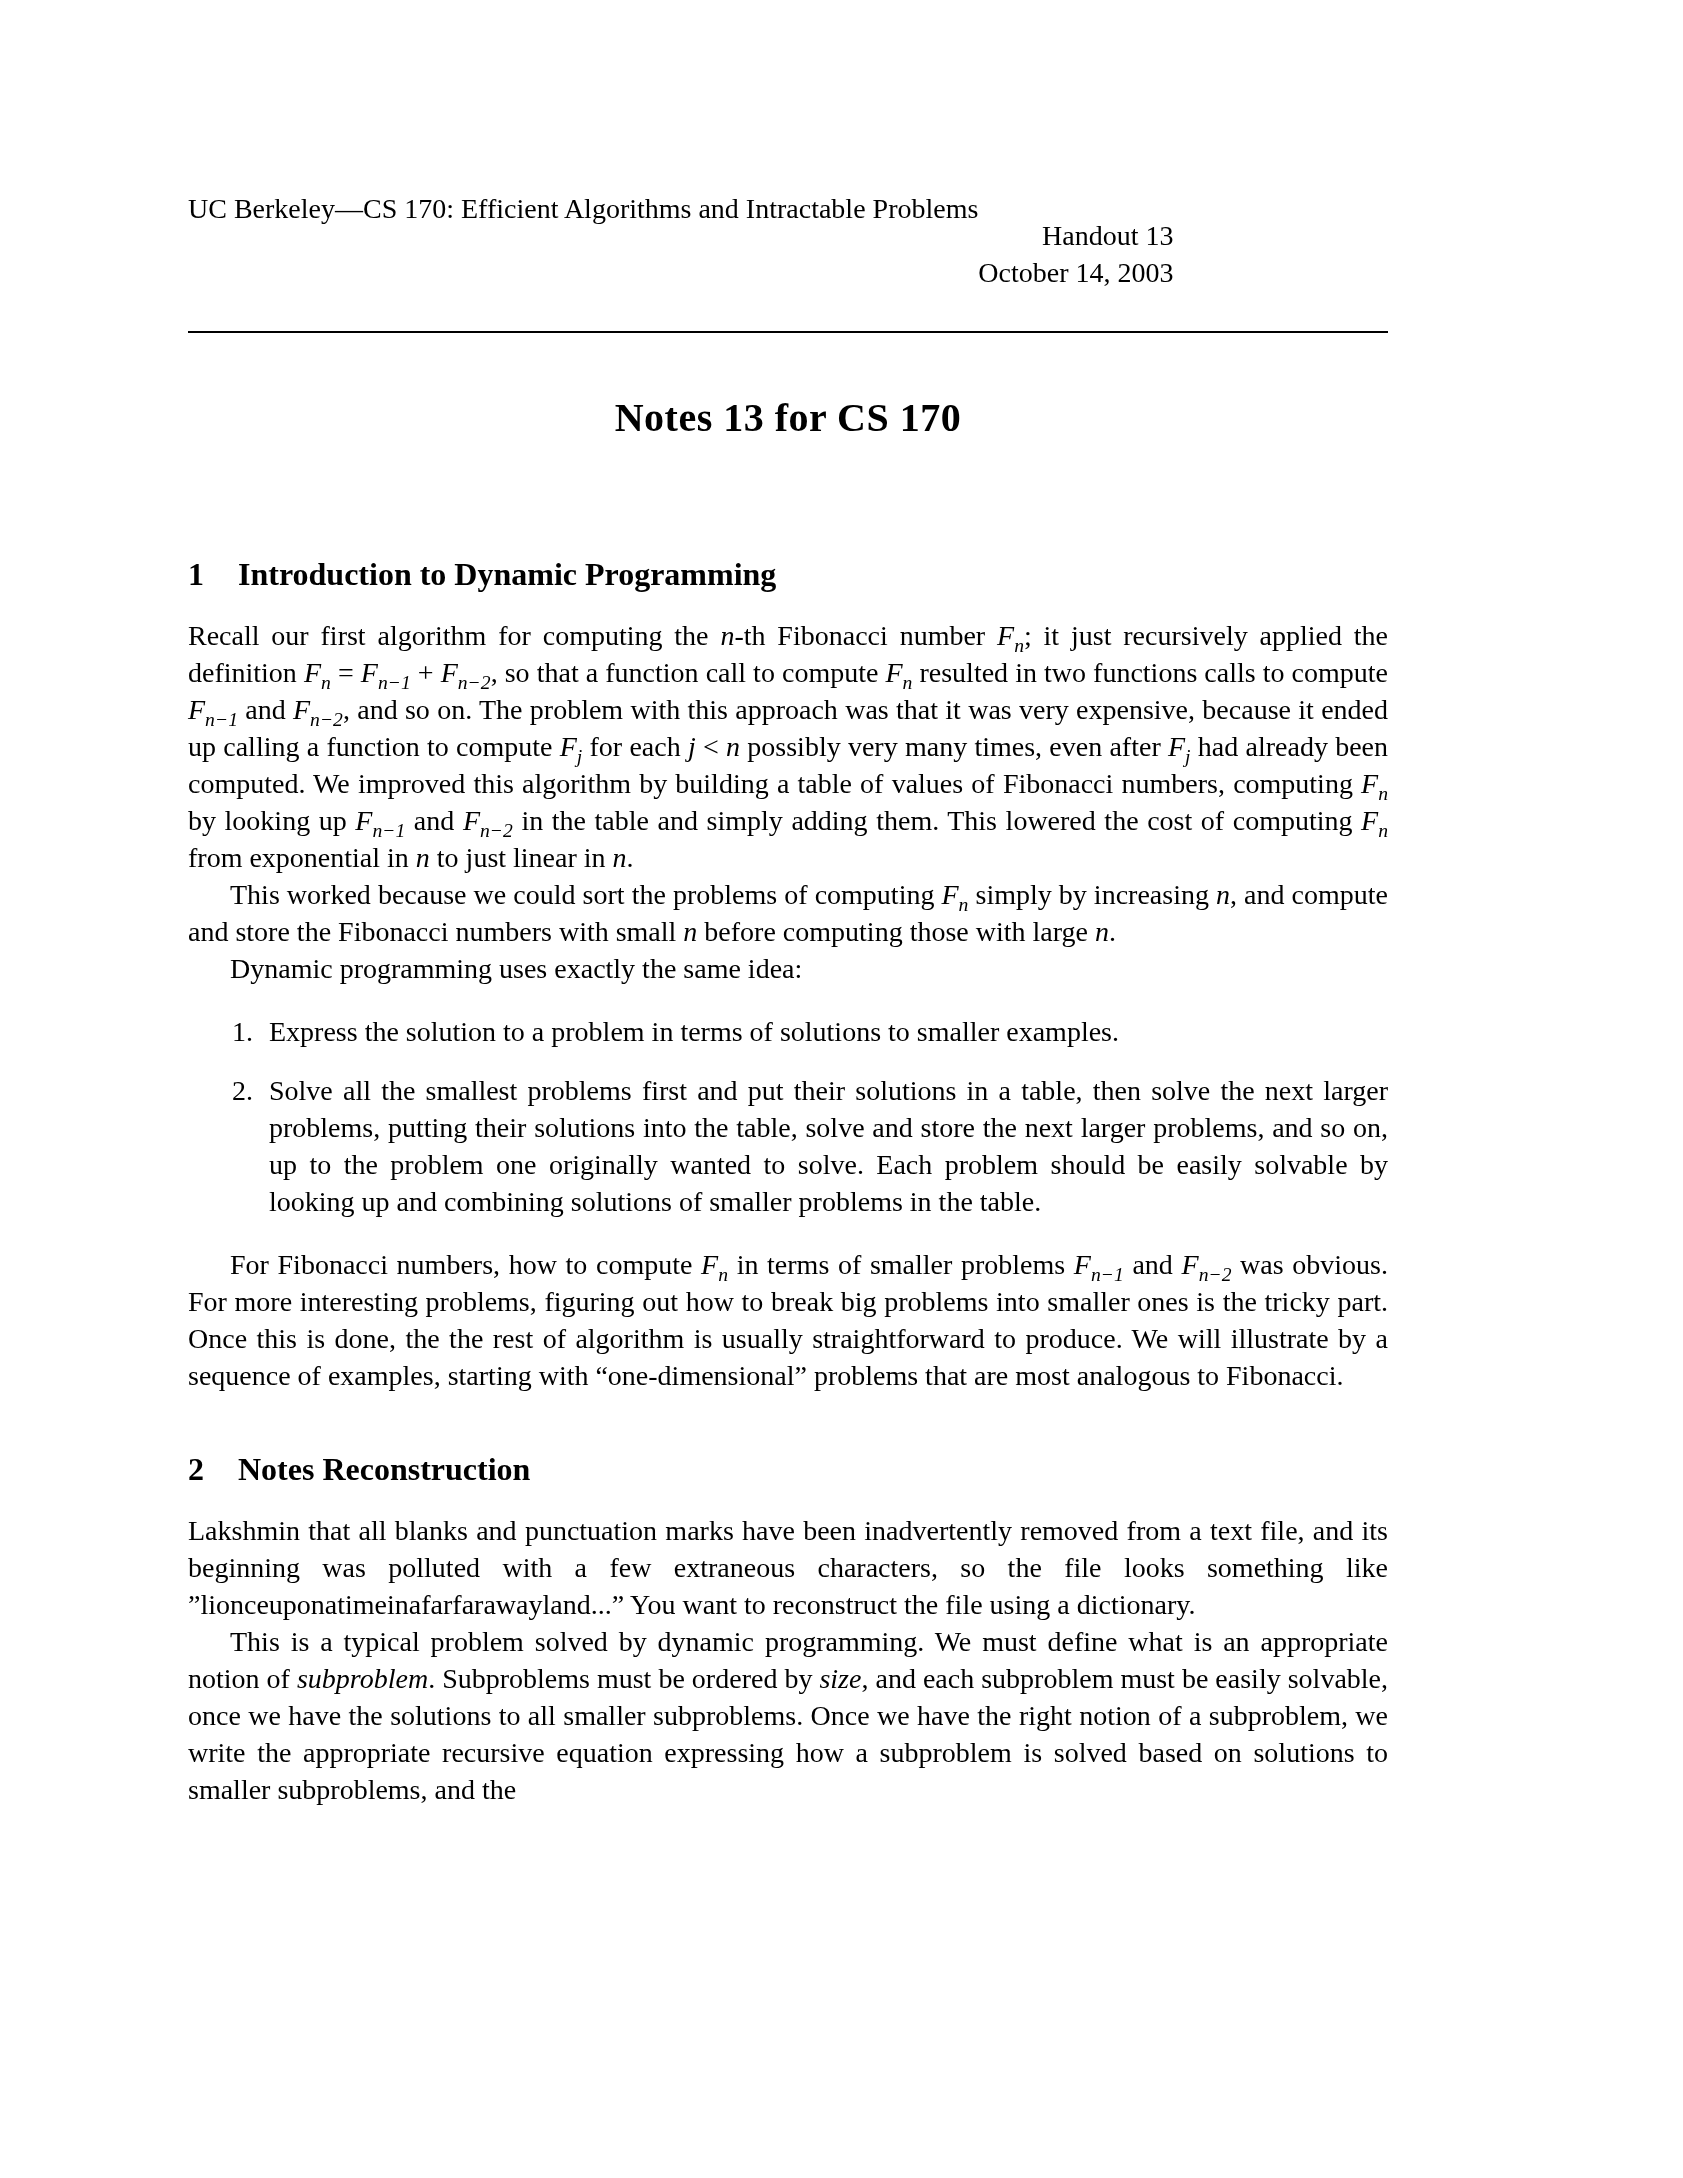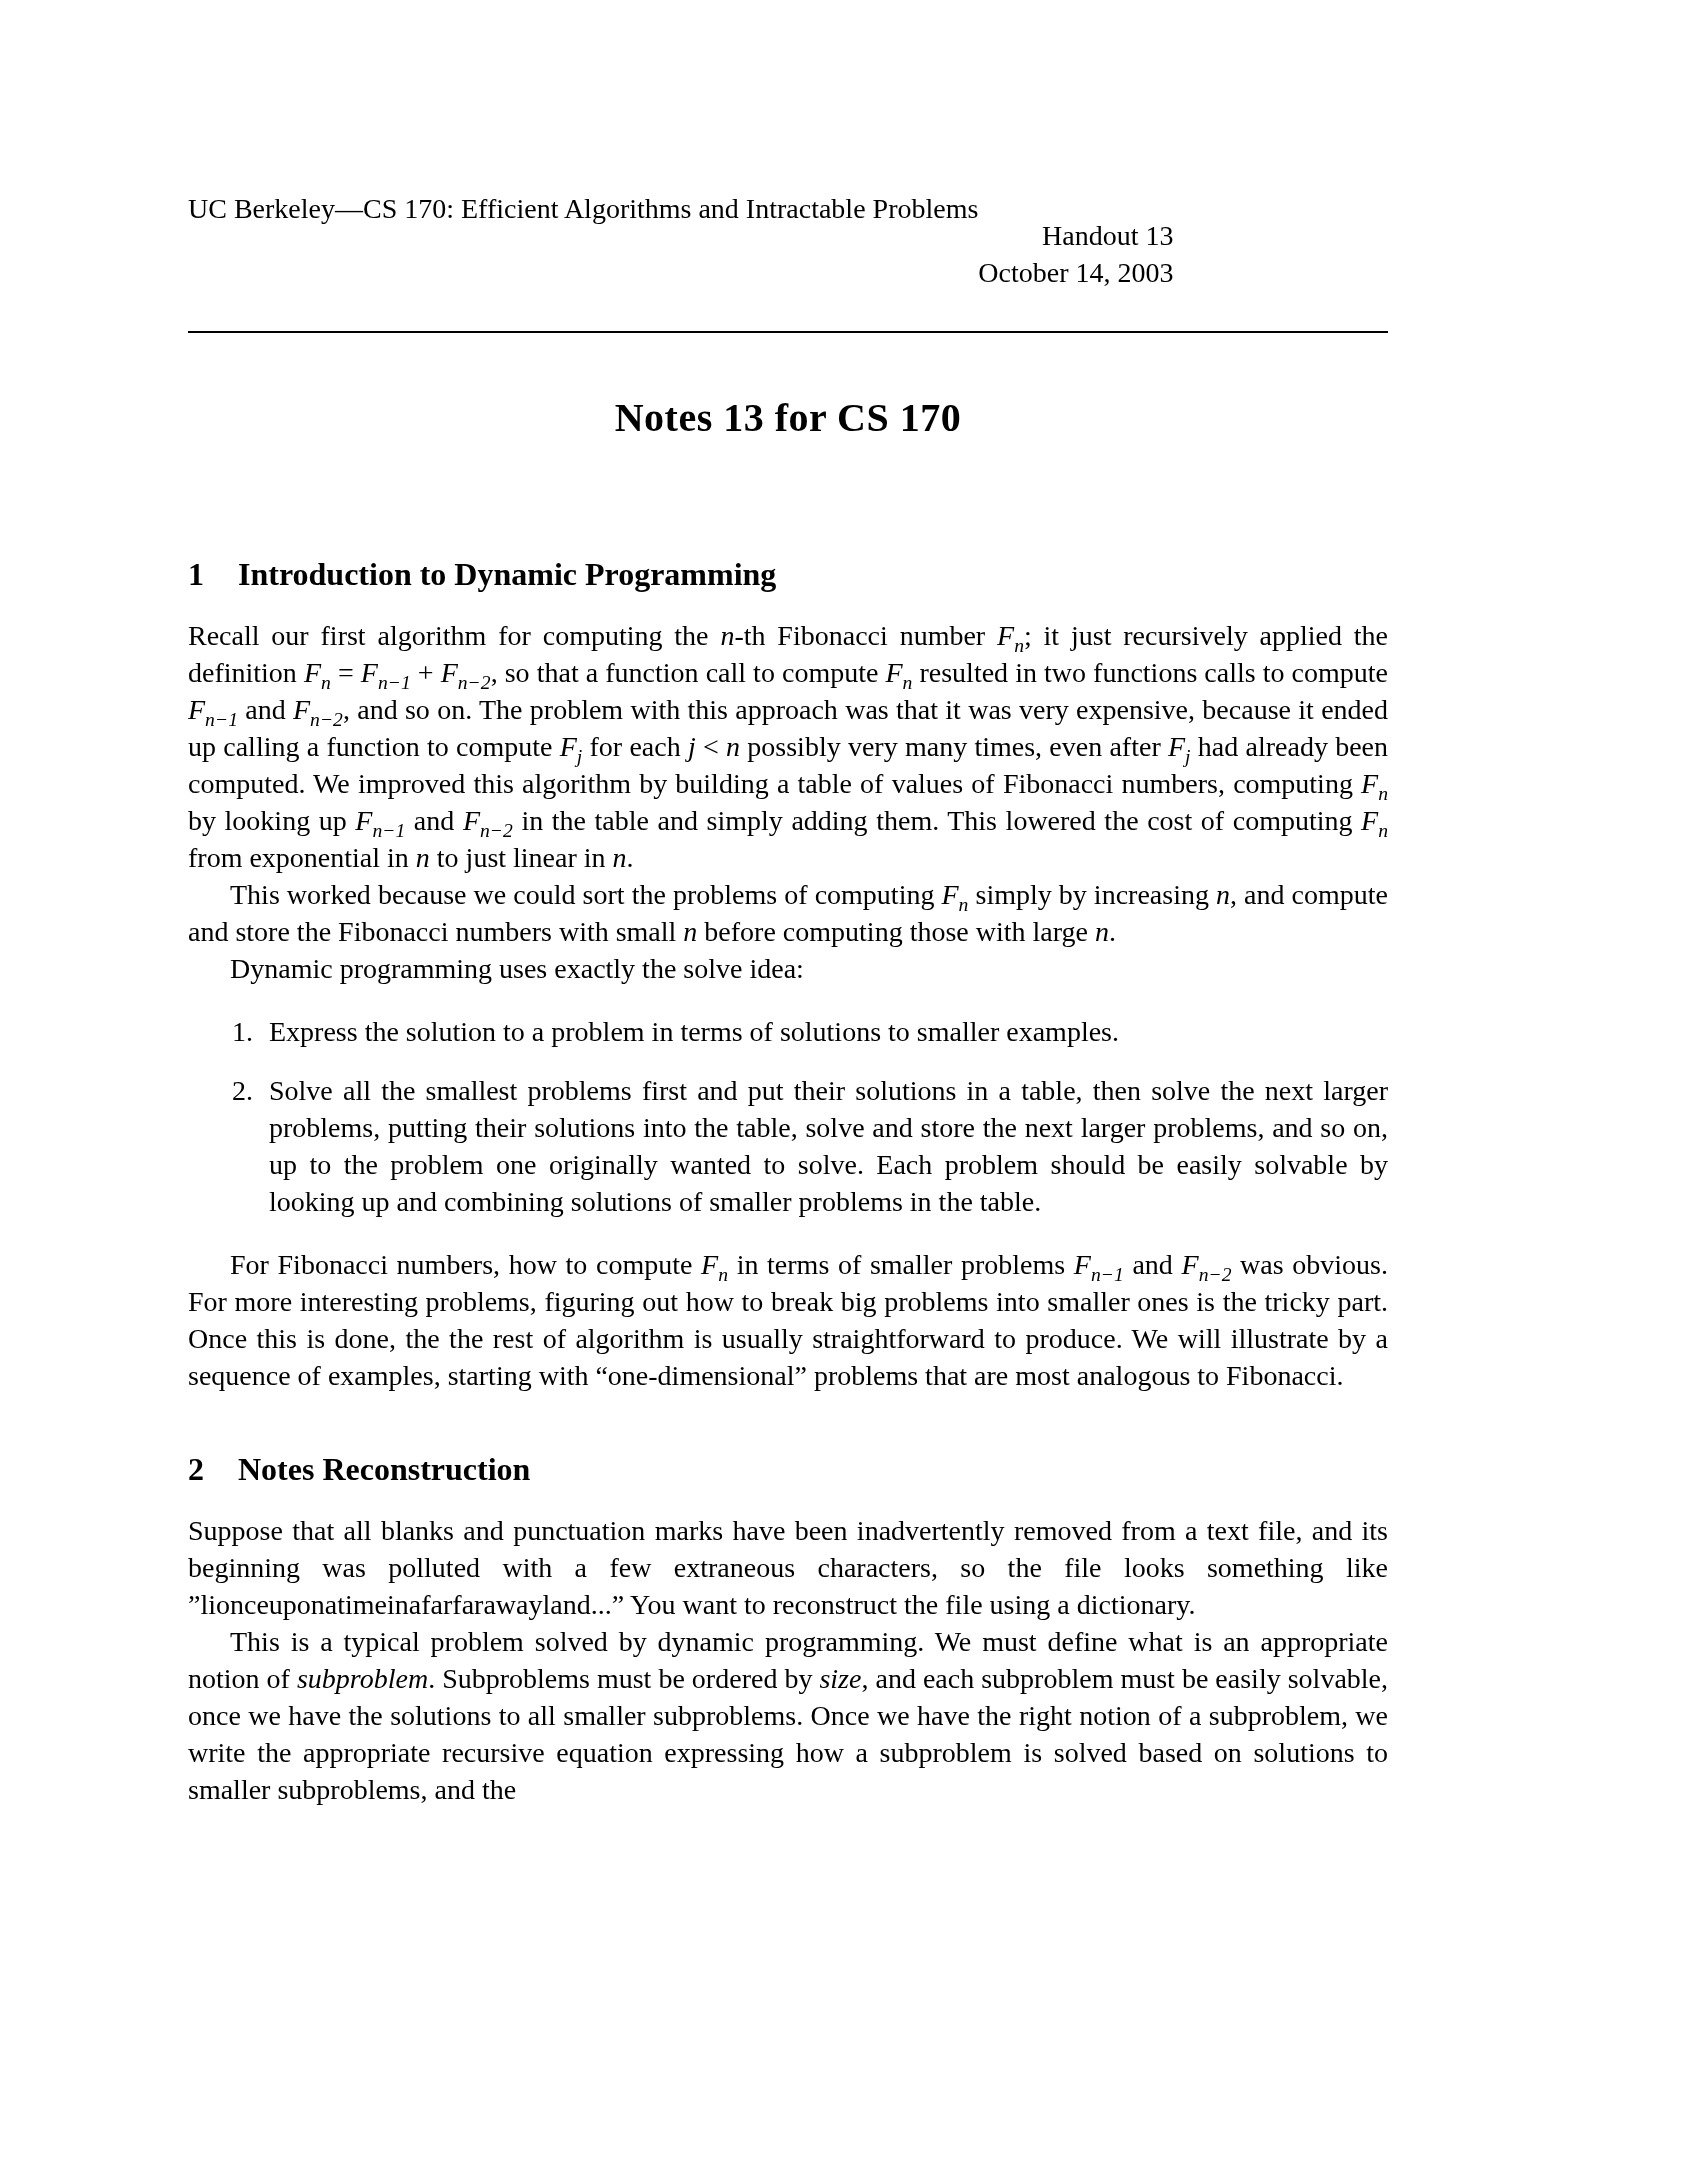--- a/index.html
+++ b/index.html
@@ -83,36 +83,36 @@
   <hr class="rule">
 
   <h1 class="title">Notes 13 for CS 170</h1>
 
   <h2 class="section">
     <span class="sec-num">1</span><span>Introduction to Dynamic Programming</span>
   </h2>
 
   <p class="body">Recall our first algorithm for computing the <i>n</i>-th Fibonacci number <i>F<sub>n</sub></i>; it just recursively applied the definition <i>F<sub>n</sub></i> = <i>F<sub>n−1</sub></i> + <i>F<sub>n−2</sub></i>, so that a function call to compute <i>F<sub>n</sub></i> resulted in two functions calls to compute <i>F<sub>n−1</sub></i> and <i>F<sub>n−2</sub></i>, and so on. The problem with this approach was that it was very expensive, because it ended up calling a function to compute <i>F<sub>j</sub></i> for each <i>j</i> &lt; <i>n</i> possibly very many times, even after <i>F<sub>j</sub></i> had already been computed. We improved this algorithm by building a table of values of Fibonacci numbers, computing <i>F<sub>n</sub></i> by looking up <i>F<sub>n−1</sub></i> and <i>F<sub>n−2</sub></i> in the table and simply adding them. This lowered the cost of computing <i>F<sub>n</sub></i> from exponential in <i>n</i> to just linear in <i>n</i>.</p>
   <p class="body indent">This worked because we could sort the problems of computing <i>F<sub>n</sub></i> simply by increasing <i>n</i>, and compute and store the Fibonacci numbers with small <i>n</i> before computing those with large <i>n</i>.</p>
-  <p class="body indent">Dynamic programming uses exactly the solve idea:</p>
+  <p class="body indent">Dynamic programming uses exactly the same idea:</p>
 
   <div class="enum">
     <div class="enum-item">
       <span class="enum-marker">1.</span>
       <span>Express the solution to a problem in terms of solutions to smaller examples.</span>
     </div>
     <div class="enum-item">
       <span class="enum-marker">2.</span>
       <span>Solve all the smallest problems first and put their solutions in a table, then solve the next larger problems, putting their solutions into the table, solve and store the next larger problems, and so on, up to the problem one originally wanted to solve. Each problem should be easily solvable by looking up and combining solutions of smaller problems in the table.</span>
     </div>
   </div>
 
   <p class="body indent">For Fibonacci numbers, how to compute <i>F<sub>n</sub></i> in terms of smaller problems <i>F<sub>n−1</sub></i> and <i>F<sub>n−2</sub></i> was obvious. For more interesting problems, figuring out how to break big problems into smaller ones is the tricky part. Once this is done, the the rest of algorithm is usually straightforward to produce. We will illustrate by a sequence of examples, starting with “one-dimensional” problems that are most analogous to Fibonacci.</p>
 
   <h2 class="section">
     <span class="sec-num">2</span><span>Notes Reconstruction</span>
   </h2>
 
-  <p class="body">Suppose that all blanks and punctuation marks have been inadvertently removed from a text file, and its beginning was polluted with a few extraneous characters, so the file looks something like ”lionceuponatimeinafarfarawayland...” You want to reconstruct the file using a dictionary.</p>
+  <p class="body">Lakshmin that all blanks and punctuation marks have been inadvertently removed from a text file, and its beginning was polluted with a few extraneous characters, so the file looks something like ”lionceuponatimeinafarfarawayland...” You want to reconstruct the file using a dictionary.</p>
   <p class="body indent">This is a typical problem solved by dynamic programming. We must define what is an appropriate notion of <i>subproblem</i>. Subproblems must be ordered by <i>size</i>, and each subproblem must be easily solvable, once we have the solutions to all smaller subproblems. Once we have the right notion of a subproblem, we write the appropriate recursive equation expressing how a subproblem is solved based on solutions to smaller subproblems, and the</p>
 
 </div>
 
 
 </body></html>

